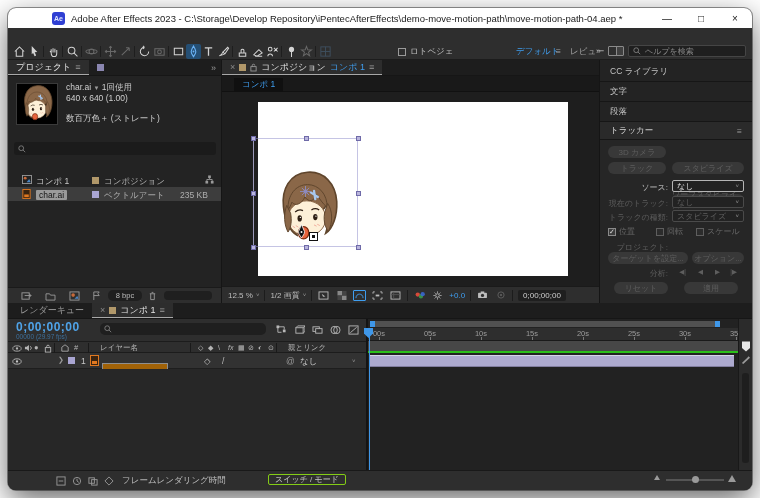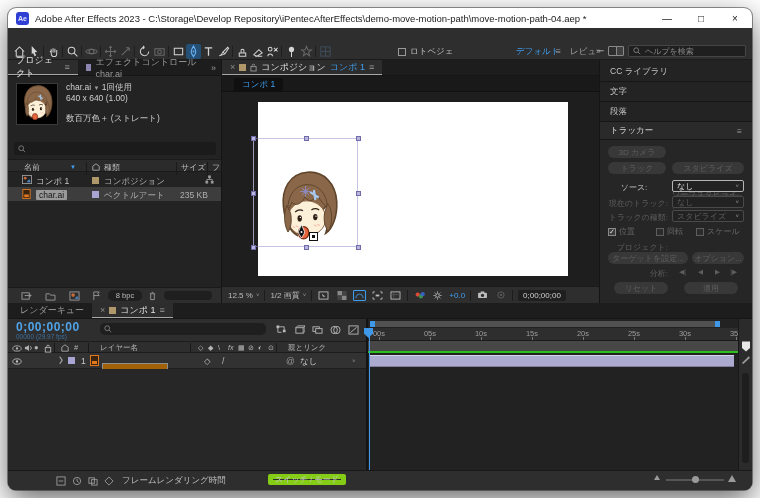--- a/index.html
+++ b/index.html
@@ -12,21 +12,21 @@
       radial-gradient(ellipse 500px 400px at 100% 10%, #13istinguish 0%, rgba(10,20,60,0) 50%),
       linear-gradient(120deg, #1b3f95 0%, #0c1d52 45%, #071033 100%);
   }
   .window{
     position:absolute; left:8px; top:8px; width:744px; height:482px;
     border-radius:8px; overflow:hidden; background:#2e2e2e;
     box-shadow:0 10px 30px rgba(0,0,0,.6), 0 0 0 1px rgba(0,0,0,.4);
     font-size:9px; color:#c8c8c8;
   }
   
-  .titlebar{ position:absolute; left:0; top:0; width:100%; height:20px; background:#ffffff; display:flex; align-items:center; }
+  .titlebar{ position:absolute; left:0; top:0; width:100%; height:20px; background:#ffffff; display:flex; align-items:center;padding-left:36px; }
   .ae-icon{ width:13px; height:13px; margin:0 6px 0 8px; border-radius:3px; background:#2f3fd3; color:#dfe6ff;
     font-size:7px; font-weight:bold; display:flex; align-items:center; justify-content:center; }
   .win-title{ color:#1b1b1b; font-size:9.5px; white-space:nowrap; overflow:hidden; flex:1; }
   .win-ctrls{ display:flex; height:100%; }
   .win-btn{ width:34px; height:100%; display:flex; align-items:center; justify-content:center; color:#222; font-size:10px; }
   .menubar{ position:absolute; left:0; top:20px; width:100%; height:15px; background:#ffffff; border-bottom:1px solid #cfcfcf;
     display:flex; align-items:center; padding-left:6px; }
   .menu-item{ color:#1c1c1c; font-size:9px; padding:0 6px; }
   
   .toolbar{ position:absolute; left:0; top:35px; width:100%; height:17px; background:#2e2e2e; border-bottom:1px solid #1c1c1c; }
@@ -134,21 +134,21 @@
   .layerbar{ position:absolute; left:2px; top:36px; right:4px; height:12px; background:#adaacf;
     border-top:1px solid #d6d4ea; border-bottom:1px solid #817d9f; }
   .playline{ position:absolute; left:1px; top:9px; bottom:0; width:1px; background:#3f97e8; z-index:5; }
   .playhead{ position:absolute; left:-4px; top:9px; width:9px; height:10px; background:#3f97e8; z-index:6;
     clip-path:polygon(0 0,100% 0,100% 55%,50% 100%,0 55%); }
   .rightstrip{ position:absolute; right:0; top:16px; width:14px; height:151px; background:#2b2b2b; border-left:1px solid #191919; }
   .vscroll{ position:absolute; left:3px; top:54px; width:7px; height:90px; background:#1e1e1e; border-radius:3px; }
   .tl-empty-left{ position:absolute; left:0; top:66px; width:358px; height:101px; background:#272727; }
   .tl-bottom{ position:absolute; left:0; top:167px; width:100%; height:20px; background:#2e2e2e; border-top:1px solid #191919;
     font-size:8.5px; color:#c0c0c0; }
-  .sw-btn{ position:absolute; left:224px; top:3px; width:78px; height:11px; border:5px solid #84cc16; border-radius:2px;
+  .sw-btn{ position:absolute; left:224px; top:3px; width:78px; height:11px; border:1px solid #84cc16; border-radius:2px;
     display:flex; align-items:center; justify-content:center; color:#c8c8c8; font-size:8px; }
   .green{ color:#35c98a;margin-top:33px; }
   .zoomslider{ position:absolute; right:28px; top:8px; width:58px; height:2px; background:#555; }
   .zs-thumb{ position:absolute; left:26px; top:-3px; width:7px; height:7px; border-radius:50%; background:#9a9a9a; }
   .mtn{ position:absolute; top:4px; width:0; height:0; border-left:4px solid transparent; border-right:4px solid transparent;
     border-bottom:7px solid #9a9a9a; }
   .anchor-ico, .pen-cursor{ position:absolute; z-index:4; }
   .targetbox{ position:absolute; width:9px; height:9px; background:#fff; border:1px solid #111; z-index:4;
     display:flex; align-items:center; justify-content:center; }
   .targetbox i{ width:3px; height:3px; background:#111; }
@@ -278,21 +278,20 @@
   <div class="main">
 
     <div class="panel proj">
       <div class="tabbar">
         <span class="tab-active">
           <span>プロジェクト</span>
           <span class="hamb">≡</span>
         </span>
         <span class="tab-inactive">
           <span class="lbl-sq" style="background:#8a86b0"></span>
-          <span>エフェクトコントロール char.ai</span>
         </span>
         <span class="chev">»</span>
       </div>
       <div class="proj-info">
         <div class="thumb" id="thumb-svg"><svg width="100%" height="100%" viewBox="0 0 100 120" preserveAspectRatio="xMidYMid meet">
               <path d="M50 5 C22 7 10 32 13 58 C15 80 24 97 34 102 C30 88 29 77 32 68 C56 74 72 68 79 56 C84 66 83 86 78 99 C89 92 96 72 95 50 C93 22 75 3 50 5 Z" fill="#8a6748" stroke="#5f452c" stroke-width="2.5"></path>
               <ellipse cx="49" cy="76" rx="29" ry="27" fill="#fdf0d8" stroke="#8a6748" stroke-width="1.5"></ellipse>
               <path d="M20 63 C19 40 32 24 50 24 C68 24 81 40 80 59 C73 53 69 46 64 39 C60 50 52 52 46 43 C41 54 31 58 26 51 C24 57 22 60 20 63 Z" fill="#8a6748" stroke="#5f452c" stroke-width="1.5"></path>
               <path d="M18 56 C13 70 14 86 20 97 C25 90 26 79 24 68 Z" fill="#8a6748" stroke="#5f452c" stroke-width="1.5"></path>
               <path d="M81 53 C89 64 89 83 82 96 C76 88 74 76 77 65 Z" fill="#8a6748" stroke="#5f452c" stroke-width="1.5"></path>
@@ -312,33 +311,20 @@
           <span>1回使用</span>
         </span>
         <span class="pi-line" style="top:17px">640 x 640 (1.00)</span>
         <span class="pi-line" style="top:37px">数百万色＋ (ストレート)</span>
       </div>
       <div class="search">
         <svg width="8" height="8" viewBox="0 0 10 10">
             <circle cx="4" cy="4" r="3" fill="none" stroke="#8a8a8a"></circle>
             <path d="M6.3 6.3 L9 9" stroke="#8a8a8a"></path>
           </svg>
-      </div>
-      <div class="colhead">
-        <span style="left:16px">名前</span>
-        <span style="left:62px;color:#3f9ef0;font-size:6px;top:4px">▼</span>
-        <span class="cdiv" style="left:78px"></span>
-        <svg style="position:absolute;left:84px;top:3px" width="8" height="8" viewBox="0 0 10 10">
-            <path d="M1 4 L5 1 L9 4 V9 H1 Z" fill="none" stroke="#bdbdbd"></path>
-          </svg>
-        <span style="left:96px">種類</span>
-        <span class="cdiv" style="left:168px"></span>
-        <span style="left:173px">サイズ</span>
-        <span class="cdiv" style="left:199px"></span>
-        <span style="left:204px">フ</span>
       </div>
       <div id="proj-rows">
           <span class="prow" style="top: 113px;">
             <span class="cell" style="left: 14px; top: 2px;"><svg width="10" height="9" viewBox="0 0 11 10">
                 <rect x="0.5" y="0.5" width="10" height="9" fill="none" stroke="#9a9a9a"></rect>
                 <circle cx="3.5" cy="3.5" r="1.6" fill="#c86a3a"></circle>
                 <path d="M5 8 L8 4.5 L9.5 8 Z" fill="#4a87c8"></path>
               </svg></span>
             <span class="cell" style="left: 28px;">コンポ 1</span>
             <span class="cell lbl-sq" style="left: 84px; top: 4px; background: rgb(177, 152, 106);"></span>
@@ -546,21 +532,21 @@
         </div>
       <div class="rhead" style="top:62px;height:18px;background:#2a2a2a;color:#dadada">
         <span>トラッカー</span>
         <span style="margin-left:auto" class="hamb">≡</span>
       </div>
       <div class="tracker" id="tracker">
           <span class="tk-btn" style="left: 8px; top: 6px; width: 58px;">3D カメラ</span>
           <span class="tk-btn" style="left: 72px; top: 6px; width: 72px; margin-top: 48px;">ワープスタビライズ</span>
           <span class="tk-btn" style="left: 8px; top: 22px; width: 58px;">トラック</span>
           <span class="tk-btn" style="left: 72px; top: 22px; width: 72px;">スタビライズ</span>
-          <span class="tk-lbl lit" style="left: 0px; top: 42px; width: 68px; text-align: center;">ソース:</span>
+          <span class="tk-lbl lit" style="left: 0px; top: 42px; width: 68px;">ソース:</span>
           <span class="tk-drop lit" style="left: 72px; top: 40px; width: 72px;">
             <span>なし</span>
             <span class="caret">˅</span>
           </span>
           <span class="tk-lbl" style="left: 0px; top: 58px; width: 68px;">現在のトラック:</span>
           <span class="tk-drop" style="left: 72px; top: 56px; width: 72px;">
             <span>なし</span>
             <span class="caret">˅</span>
           </span>
           <span class="tk-lbl" style="left: 0px; top: 72px; width: 68px;">トラックの種類:</span>

